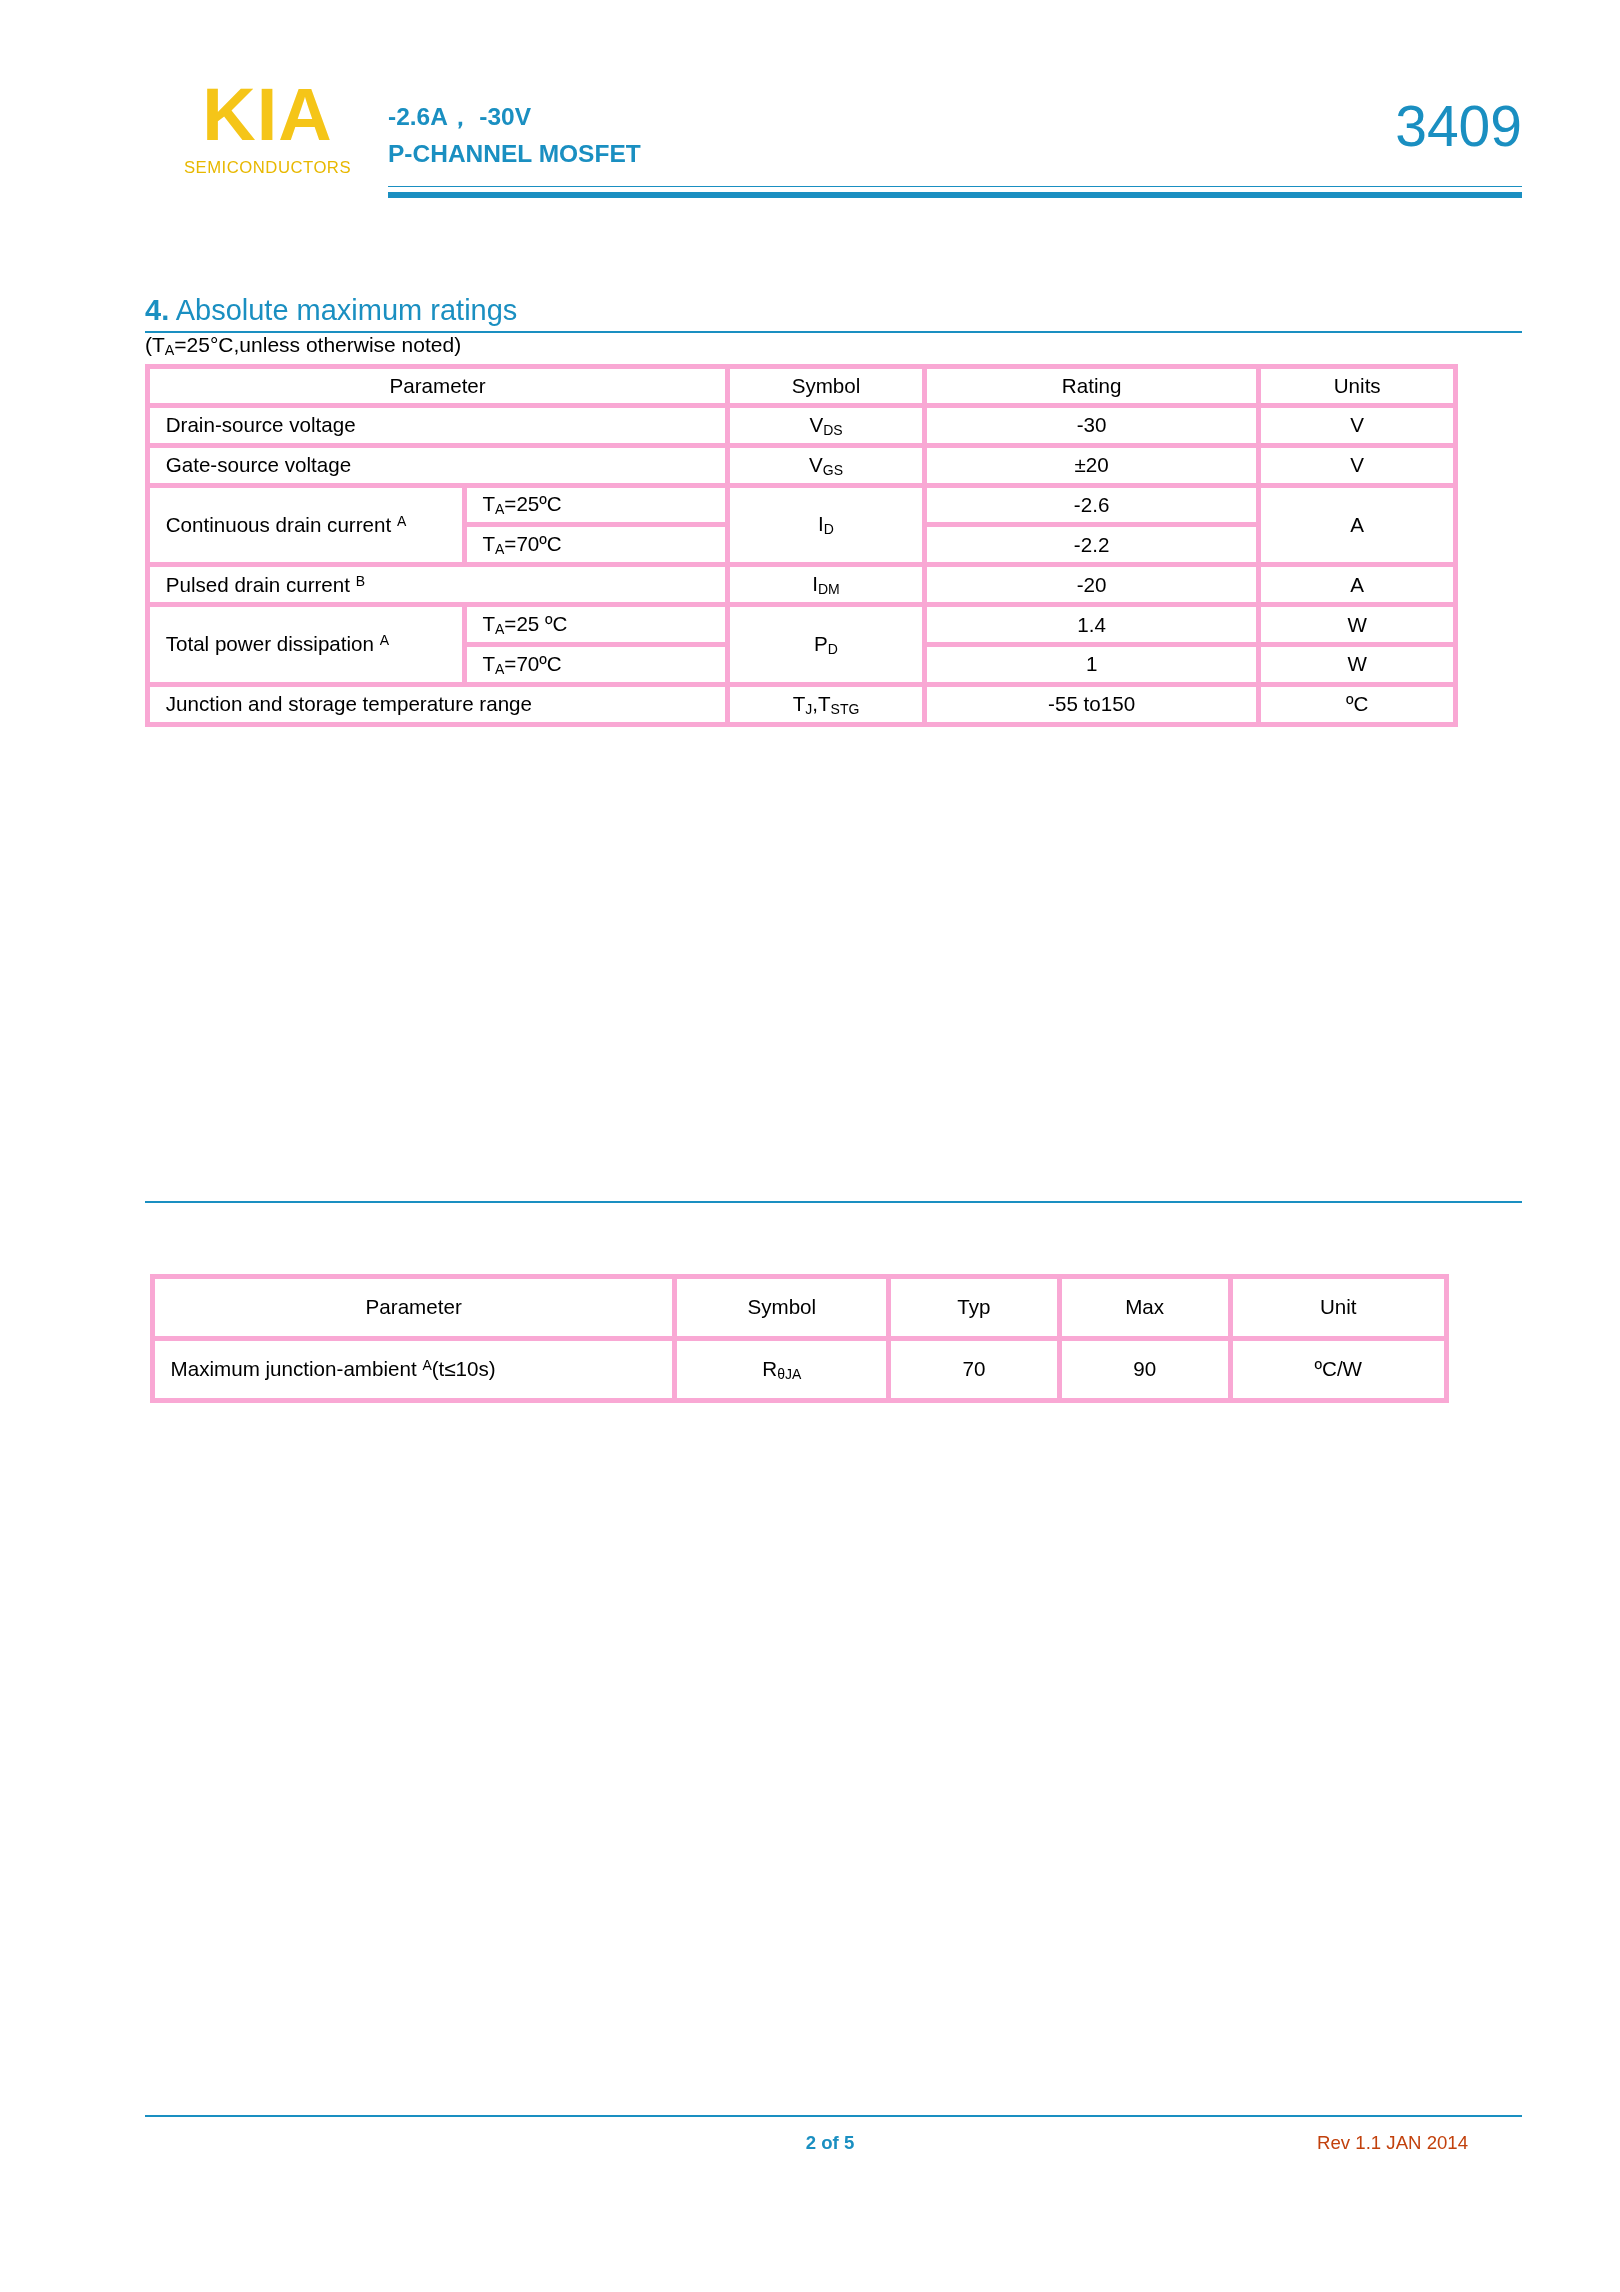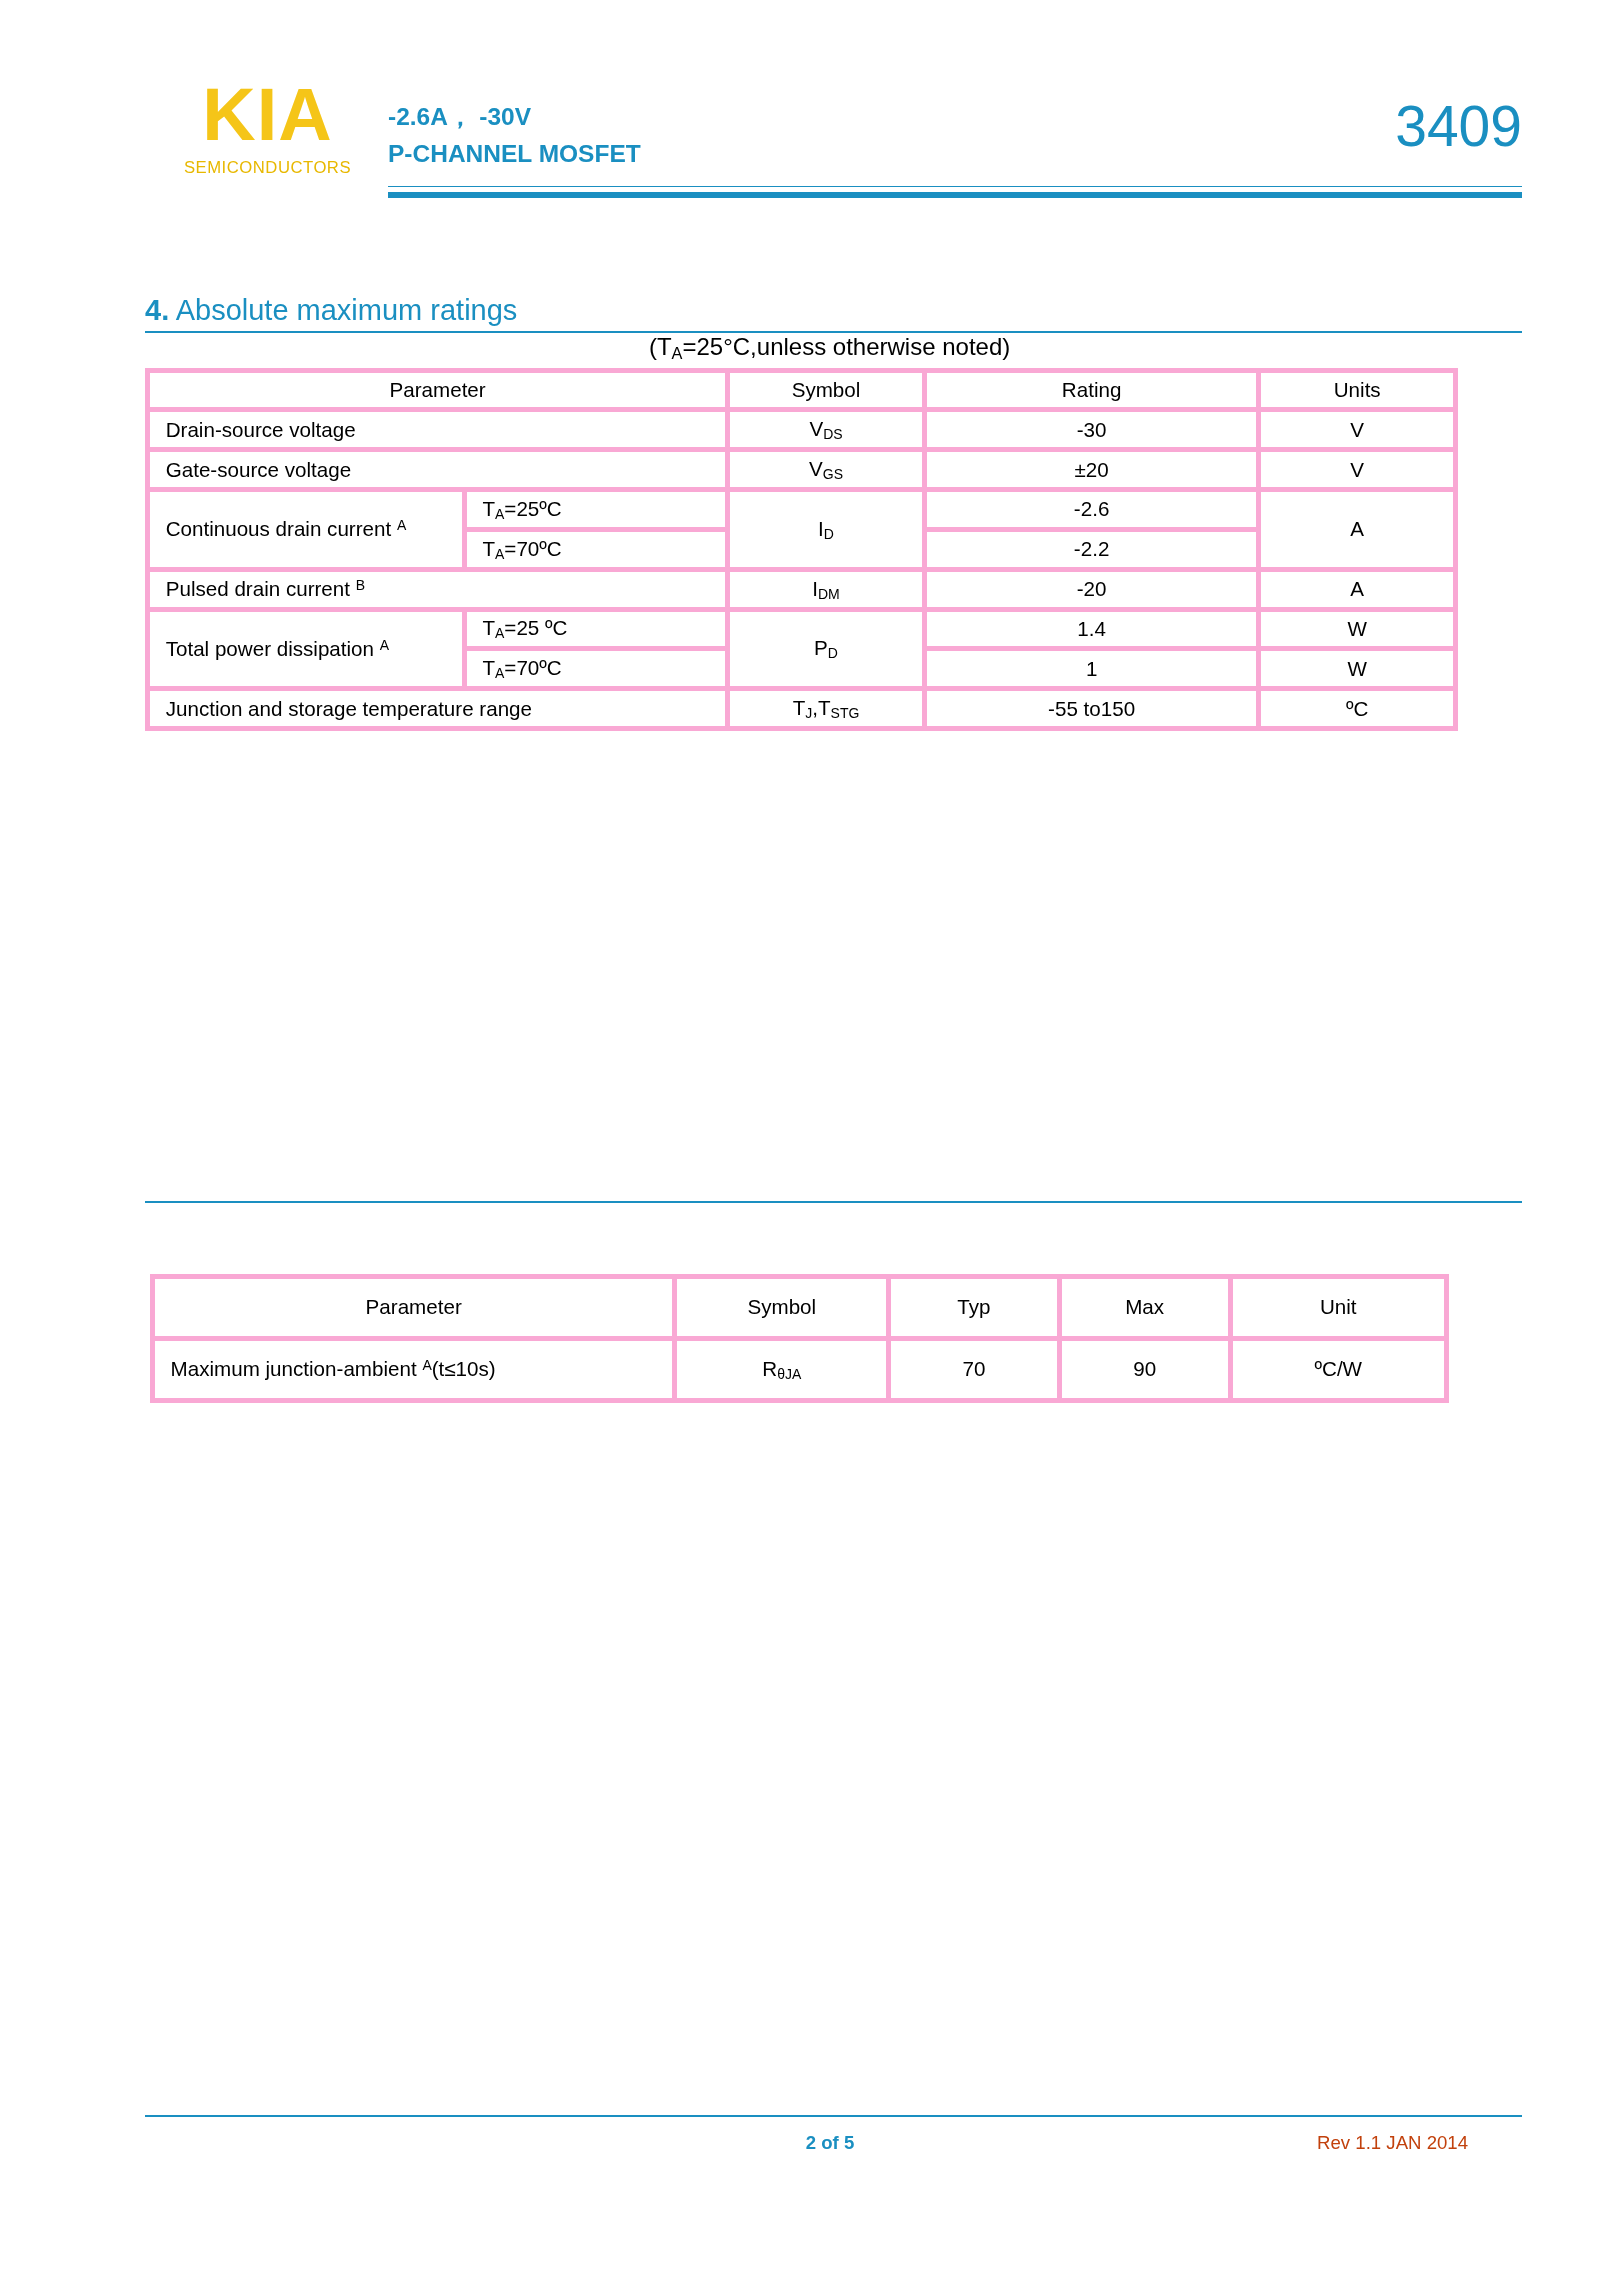--- a/index.html
+++ b/index.html
@@ -104,22 +104,22 @@
     font-weight: bold;
   }
   .section-rule {
     width: 100%;
     height: 2px;
     background: #1a8fc1;
   }
 
   
   .note-line {
-    text-align: center;
-    font-size: 24px;
+    text-align: left;
+    font-size: 21px;
     padding-right: 7.8px;
     margin-bottom: 5.9px;
   }
   table.dt {
     border-collapse: collapse;
     font-size: 20.6px;
   }
   table.dt td, table.dt th {
     border: 5px solid #f9a8d4;
     padding: 4.9px 7.8px;

